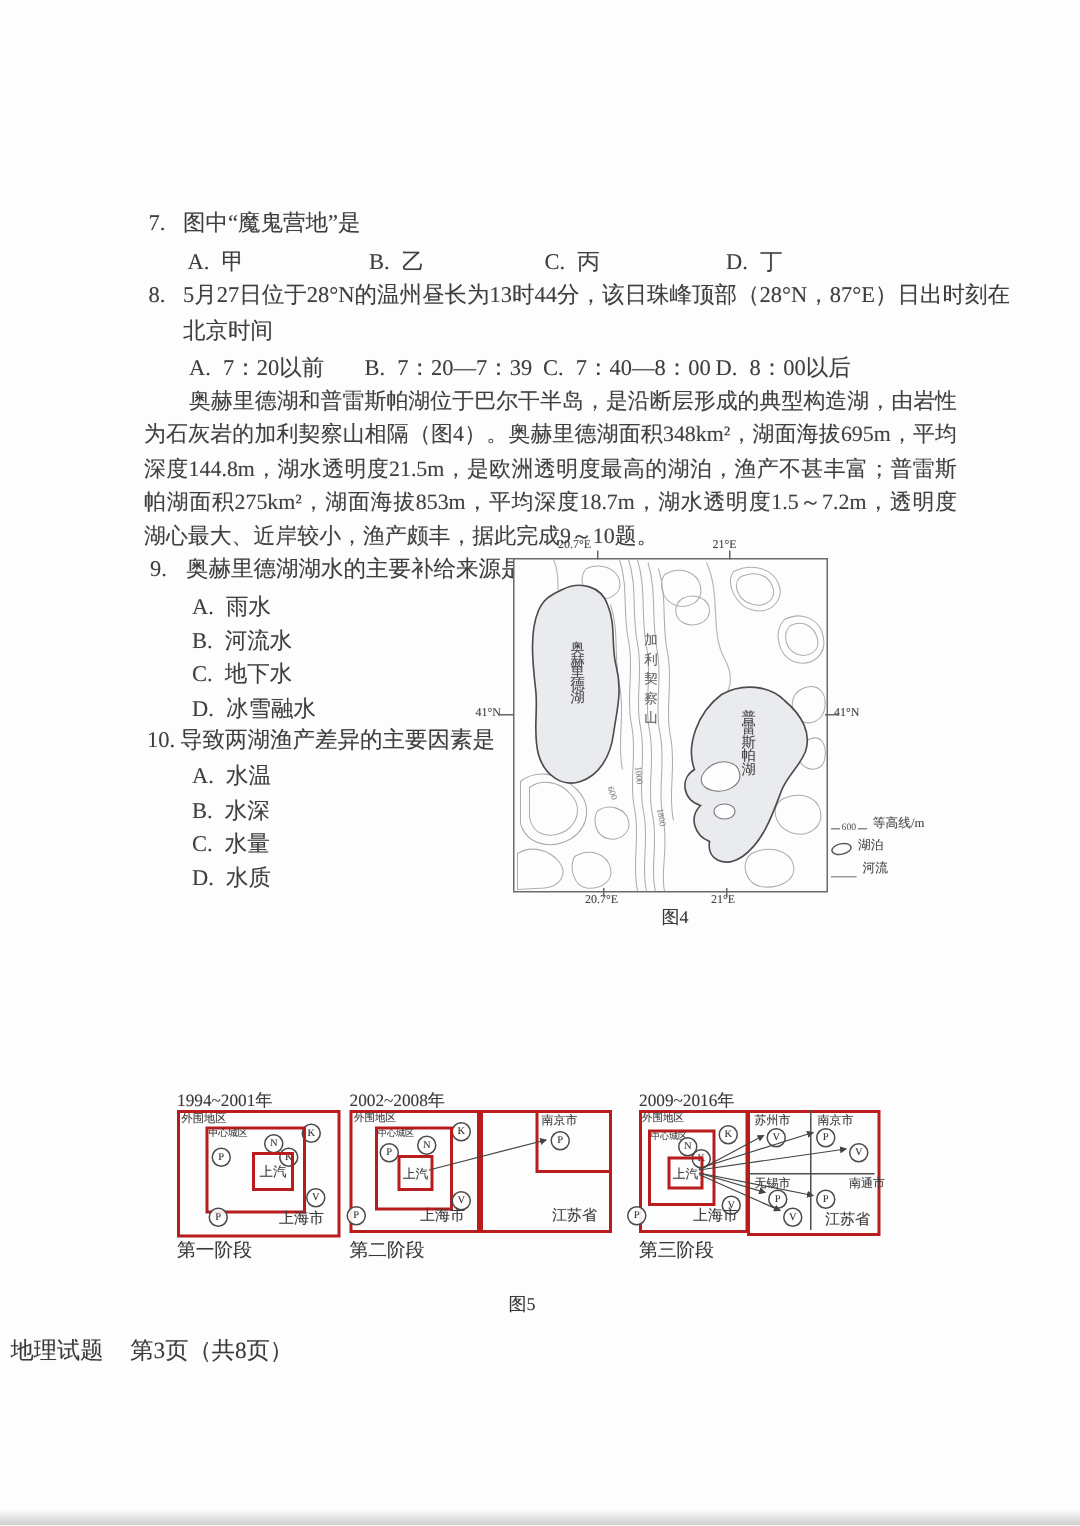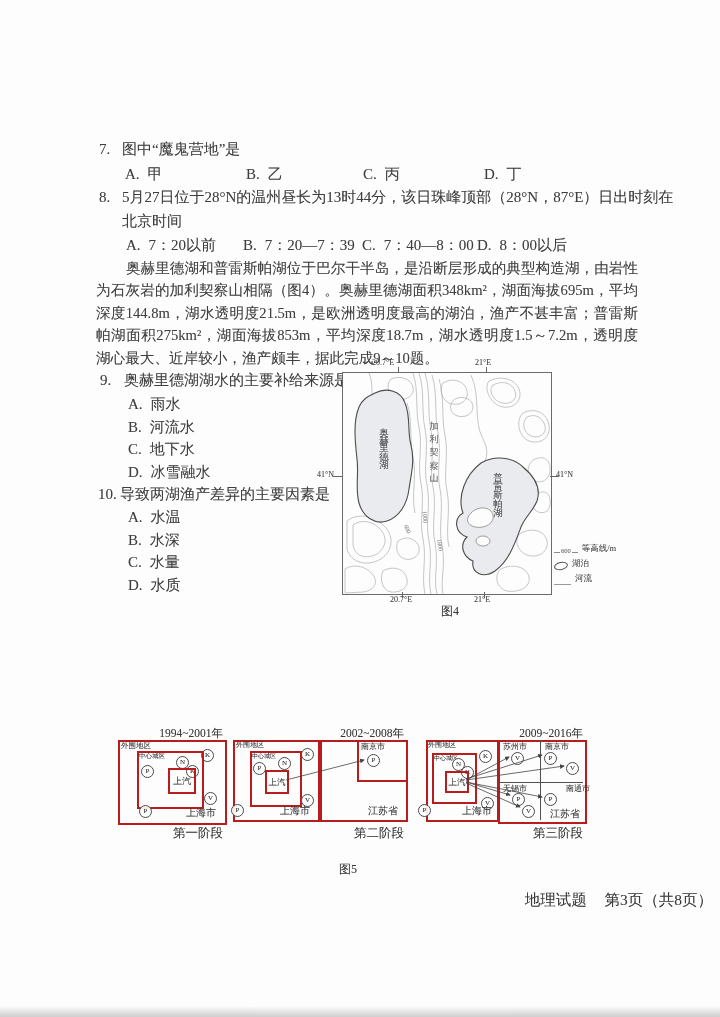--- a/index.html
+++ b/index.html
@@ -12,36 +12,36 @@
   .qstem{position:absolute;}
   .opt{position:absolute;font-size:15px;white-space:nowrap;}
   .opt i,.opt b{font-style:normal;font-weight:normal;}
   .opt i{margin-right:8px;}
   .para{position:absolute;left:96px;width:542px;font-size:14.6px;line-height:22.4px;
         text-align:justify;text-indent:2.05em;color:#404040;}
   .bx{position:absolute;border:2px solid #b91c1c;}
   .blab{position:absolute;white-space:nowrap;color:#3a3a3a;line-height:1;}
   .circ{position:absolute;width:11px;height:11px;border:1px solid #4a4a4a;border-radius:50%;
         font-size:7px;line-height:10px;text-align:center;color:#333;background:rgba(255,255,255,.9);}
-  .ptitle,.pstage{position:absolute;text-align:right;color:#383838;white-space:nowrap;}
+  .ptitle,.pstage{position:absolute;text-align:left;color:#383838;white-space:nowrap;}
   .ptitle{font-size:11.5px;}
   .pstage{font-size:12.5px;}
   .vtext{position:absolute;writing-mode:vertical-rl;text-orientation:upright;color:#4a4a4a;white-space:nowrap;}
   .maplab{position:absolute;font-size:8px;color:#444;white-space:nowrap;line-height:1;}
   .ctlab{position:absolute;font-size:6px;color:#8a8a8a;line-height:1;}
   .tick{position:absolute;background:#666;}
   .legend{position:absolute;left:554px;top:540px;}
   .legend-row{display:flex;align-items:flex-end;gap:4px;height:15px;font-size:8.5px;color:#4a4a4a;}
   .lg-dash{display:inline-block;width:6px;height:1px;background:#8a8a8a;}
   .lg-val{font-size:6.5px;color:#6a6a6a;margin:0 1px;font-weight:normal;font-style:normal;}
   .lg-oval{display:inline-block;width:12px;height:6px;border:1px solid #555;border-radius:50%;transform:rotate(-12deg);}
   .lg-line{display:inline-block;width:17px;height:1px;background:#9a9a9a;}
   .caption{position:absolute;text-align:center;font-size:12px;color:#3a3a3a;}
   .note{position:absolute;left:133px;top:845px;font-size:11px;color:#4a4a4a;white-space:nowrap;}
-  .footer{position:absolute;left:0;right:0;top:890px;text-align:right;font-size:15.5px;color:#3a3a3a;}
+  .footer{position:absolute;left:0;right:0;top:890px;text-align:left;font-size:15.5px;color:#3a3a3a;}
   .footer span{margin:0 7px;}
   .scan-bottom{position:absolute;left:0;right:0;bottom:0;height:11px;
         background:linear-gradient(to bottom,rgba(190,190,190,0),rgba(175,175,175,.6));}
 </style>
 </head>
 <body>
 
 <div id="page">
 
   <div>

